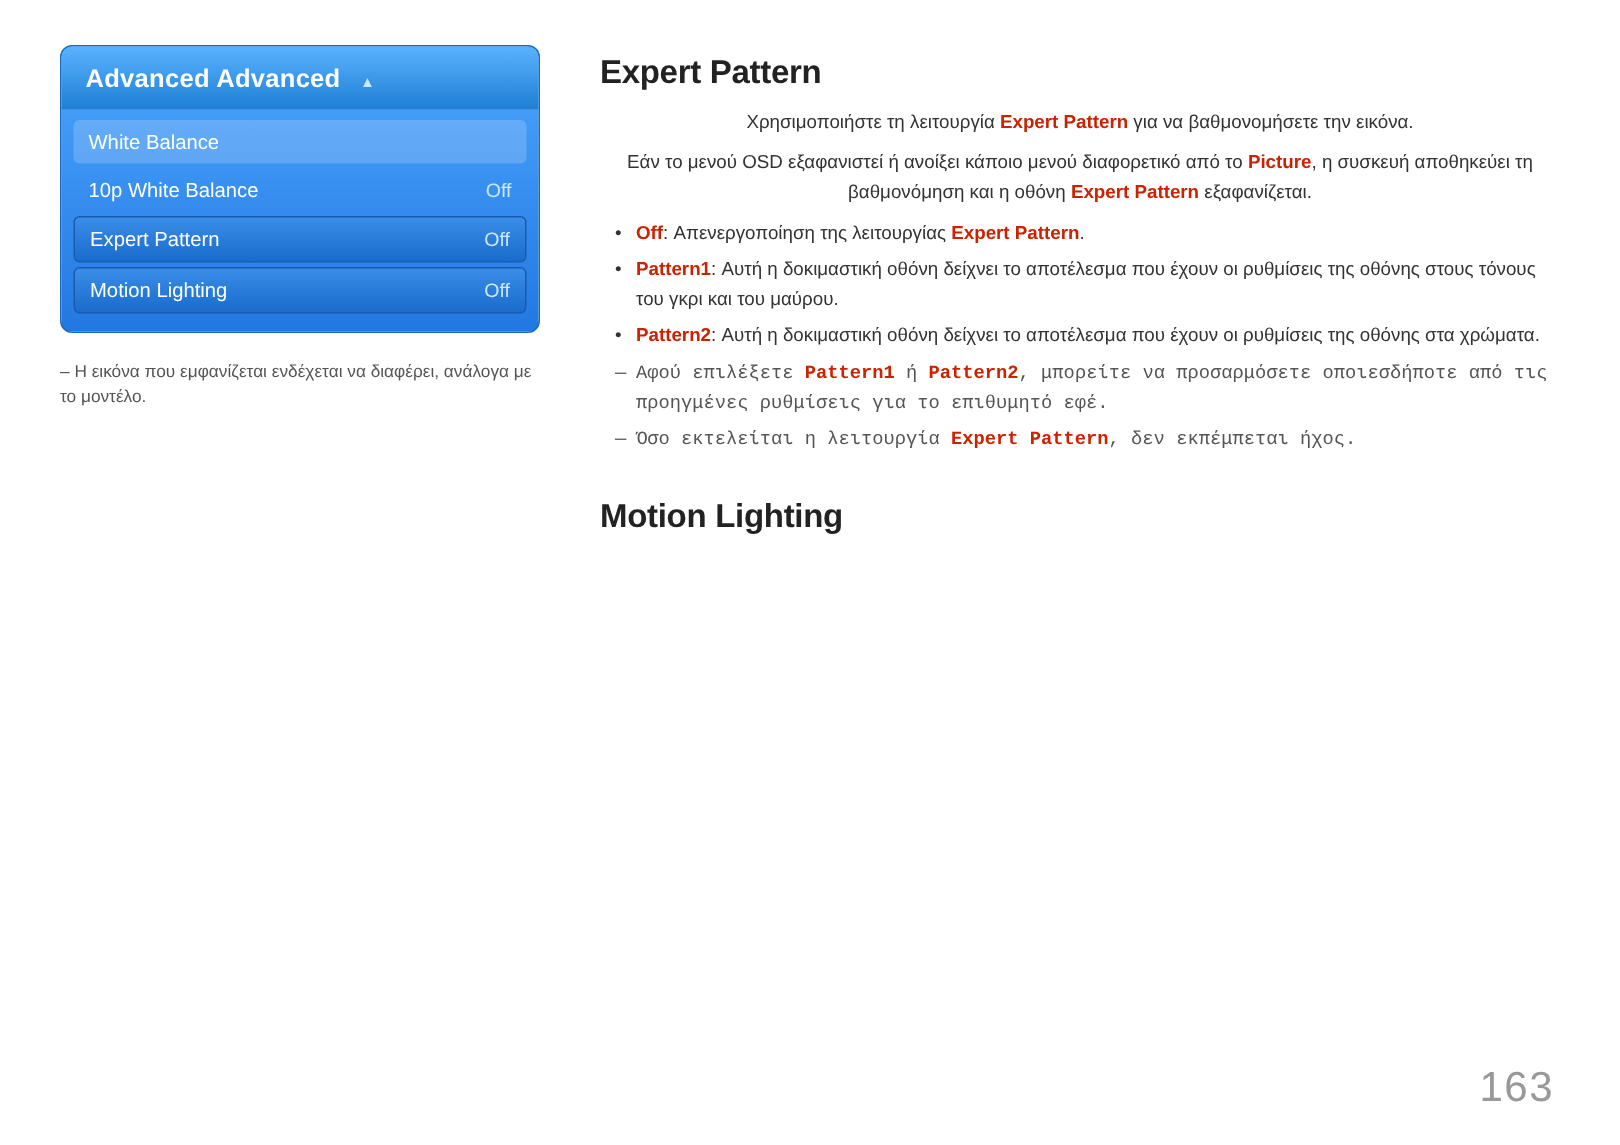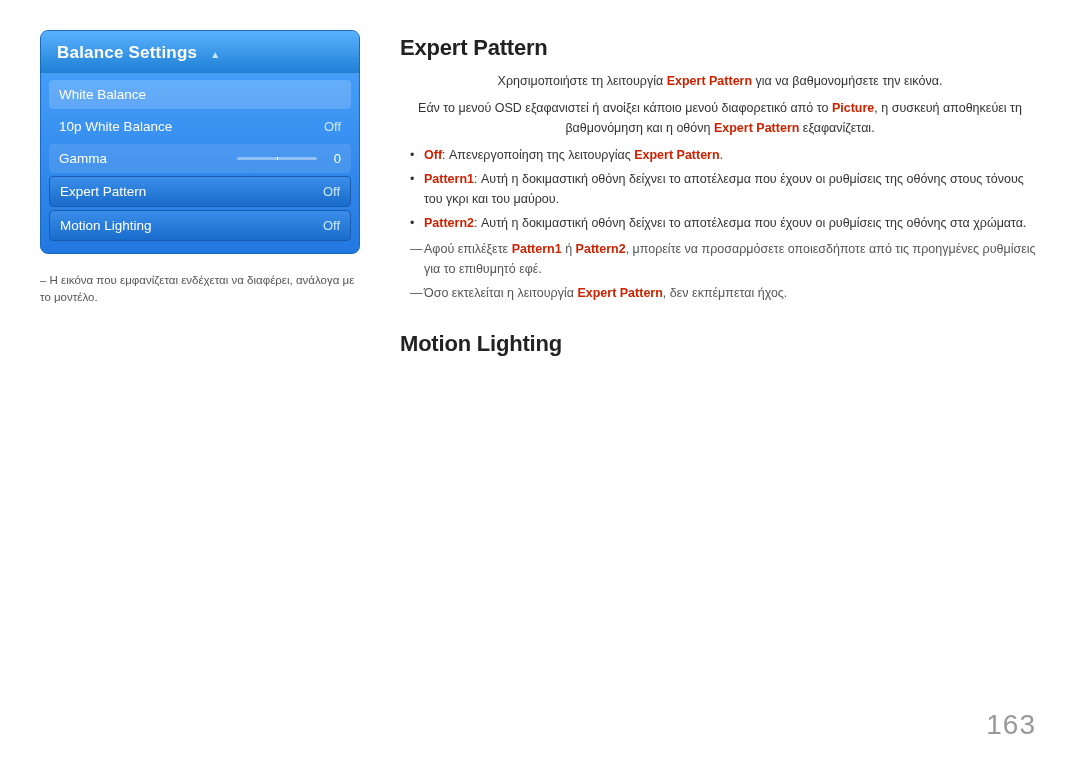--- a/index.html
+++ b/index.html
@@ -208,20 +208,21 @@
       margin-bottom: 6px;
     }
 
     .dash-list li {
       position: relative;
       padding-left: 14px;
       margin-bottom: 4px;
       font-size: 12.5px;
       line-height: 1.6;
       color: #555;
+      font-family: Liberation Mono, monospace;
     }
 
     .dash-list li::before {
       content: "—";
       position: absolute;
       left: 0;
       color: #555;
     }
 
     .page-number {
@@ -235,43 +236,34 @@
     }
   </style>
 </head>
 <body>
 
 <div class="page-container">
 
   <div class="left-panel">
     <div class="menu-box">
       <div class="menu-title">
-        <span>Balance Settings</span>
+        <span>Advanced Advanced</span>
         <span class="menu-title-arrow">▲</span>
       </div>
       <div class="menu-items">
 
         <div class="menu-item highlighted">
           <span class="item-label">White Balance</span>
         </div>
 
         <div class="menu-item">
           <span class="item-label">10p White Balance</span>
           <span class="item-value">Off</span>
         </div>
 
-        <div class="gamma-row">
-          <span class="item-label">Gamma</span>
-          <div class="gamma-slider-area">
-            <div class="gamma-track">
-              <div class="gamma-track-fill"></div>
-            </div>
-            <span class="gamma-value">0</span>
-          </div>
-        </div>
 
         <div class="menu-item active-selected">
           <span class="item-label">Expert Pattern</span>
           <span class="item-value">Off</span>
         </div>
 
         <div class="menu-item active-selected">
           <span class="item-label">Motion Lighting</span>
           <span class="item-value">Off</span>
         </div>

